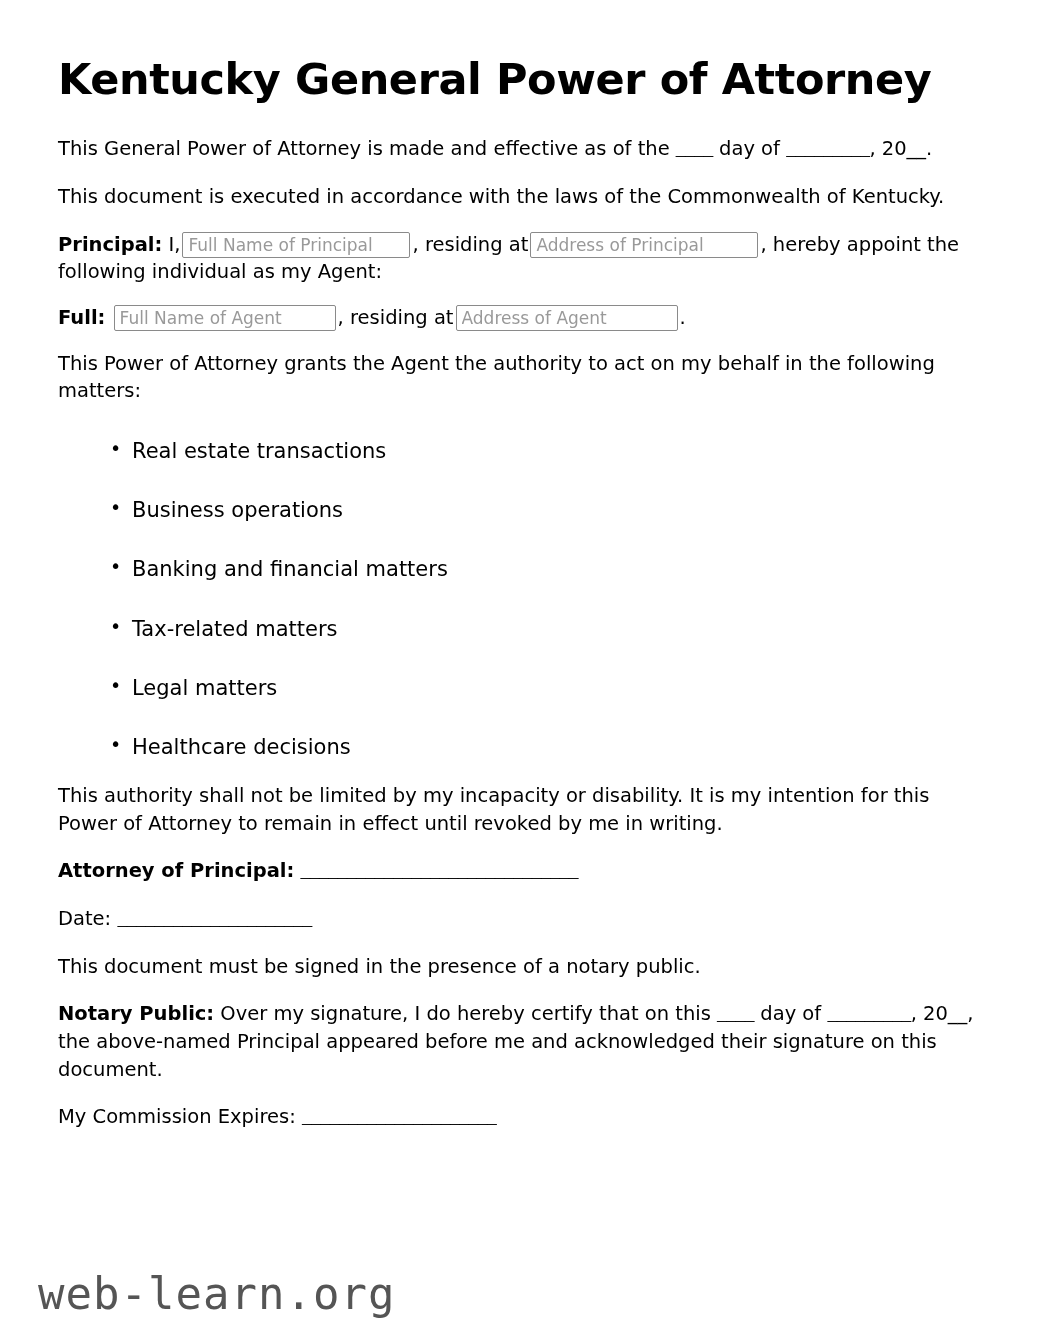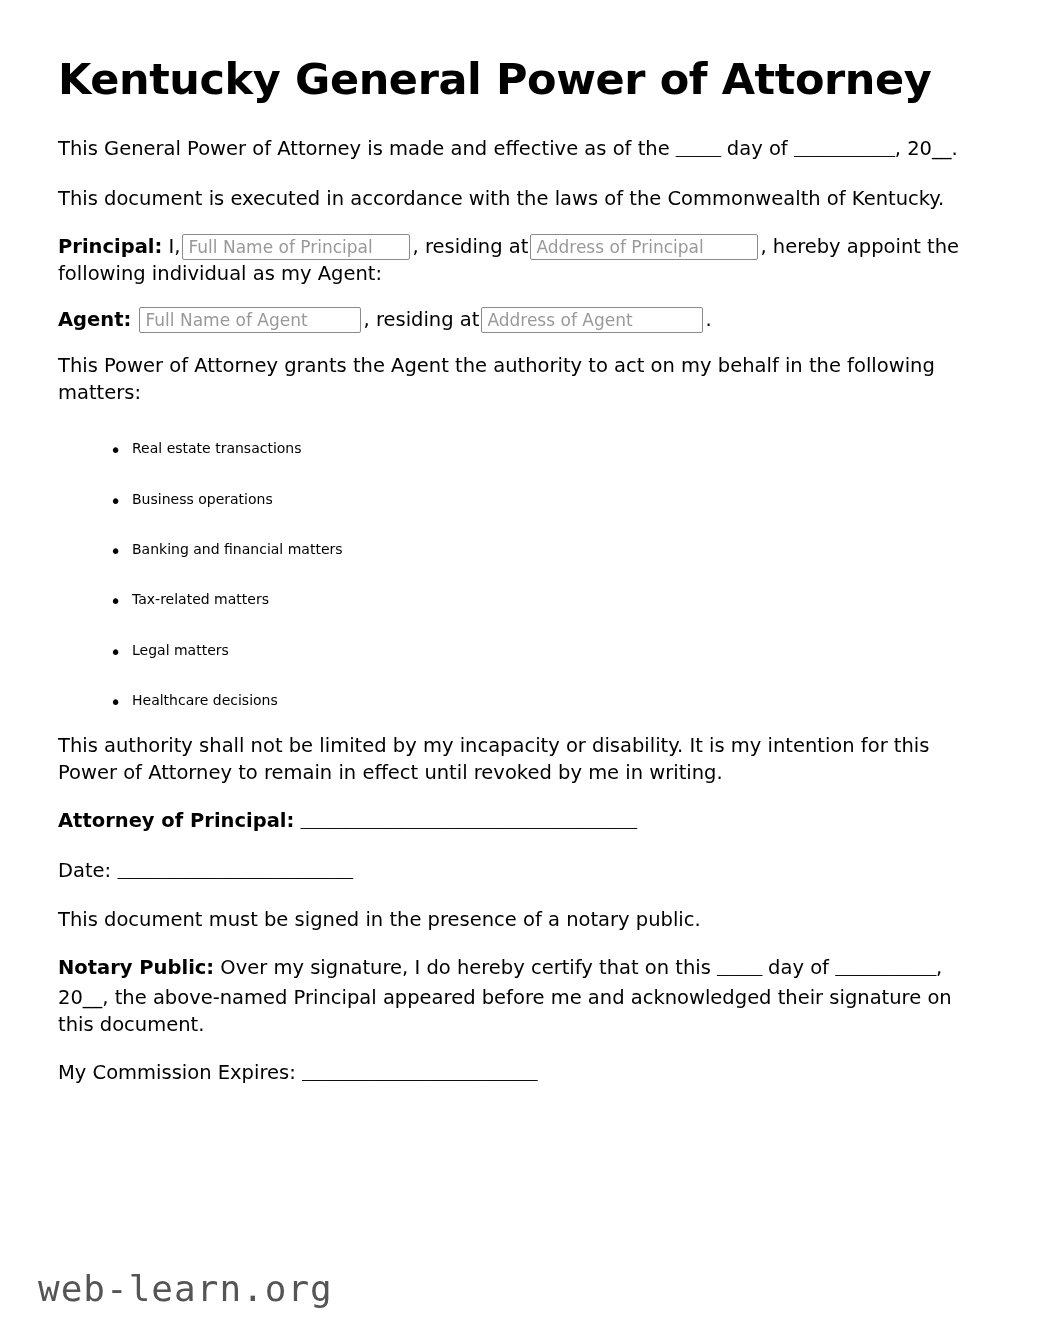--- a/index.html
+++ b/index.html
@@ -65,67 +65,67 @@
   input.w-principal-addr { width: 228px; }
   input.w-agent-name     { width: 222px; }
   input.w-agent-addr     { width: 222px; }
 
   ul.matters {
     margin: 0 0 22px 0;
     padding: 0 0 0 52px;
     list-style: none;
   }
   ul.matters li {
-    font-size: 14px;
+    font-size: 21px;
     line-height: 1.245;
     position: relative;
     padding-left: 22px;
     margin-top: 33px;
   }
   ul.matters li::before {
     content: "\2022";
     position: absolute;
     left: 0;
     top: -1px;
     font-size: 19px;
   }
   .sig-line {
     font-size: 19.5px;
     line-height: 1.42;
     margin: 0 0 20px 0;
   }
   .rule {
-    font-family: Liberation Mono, monospace;
+    font-family: Liberation Serif, serif;
     letter-spacing: -0.5px;
   }
   .watermark {
     position: absolute;
     left: 38px;
     top: 1268px;
     font-family: "DejaVu Sans Mono", monospace;
-    font-size: 36px;
+    font-size: 44px;
     color: #555555;
     letter-spacing: 1px;
     white-space: nowrap;
   }
 </style>
 </head>
 <body>
 
 <div class="page">
 
   <h1 class="doc-title">Kentucky General Power of Attorney</h1>
 
   <p class="para"><span>This General Power of Attorney is made and effective as of the </span><span class="rule">____</span><span> day of </span><span class="rule">_________</span><span>, 20__.</span></p>
 
   <p class="para">This document is executed in accordance with the laws of the Commonwealth of Kentucky.</p>
 
   <p class="para tight"><span class="lbl">Principal:</span><span> I,</span><input class="field w-principal-name" type="text" placeholder="Full Name of Principal" style=""><span>, residing at</span><input class="field w-principal-addr" type="text" placeholder="Address of Principal" style=""><span>, hereby appoint the following individual as my Agent:</span></p>
 
-  <p class="para tight"><span class="lbl">Agent:</span> <input class="field w-agent-name" type="text" placeholder="Full Name of Agent" style=""><span>, residing at</span><input class="field w-agent-addr" type="text" placeholder="Address of Agent" style=""><span>.</span></p>
+  <p class="para tight"><span class="lbl">Full:</span> <input class="field w-agent-name" type="text" placeholder="Full Name of Agent" style=""><span>, residing at</span><input class="field w-agent-addr" type="text" placeholder="Address of Agent" style=""><span>.</span></p>
 
   <p class="para">This Power of Attorney grants the Agent the authority to act on my behalf in the following matters:</p>
 
   <ul class="matters">
     <li>Real estate transactions</li>
     <li>Business operations</li>
     <li>Banking and financial matters</li>
     <li>Tax-related matters</li>
     <li>Legal matters</li>
     <li>Healthcare decisions</li>

